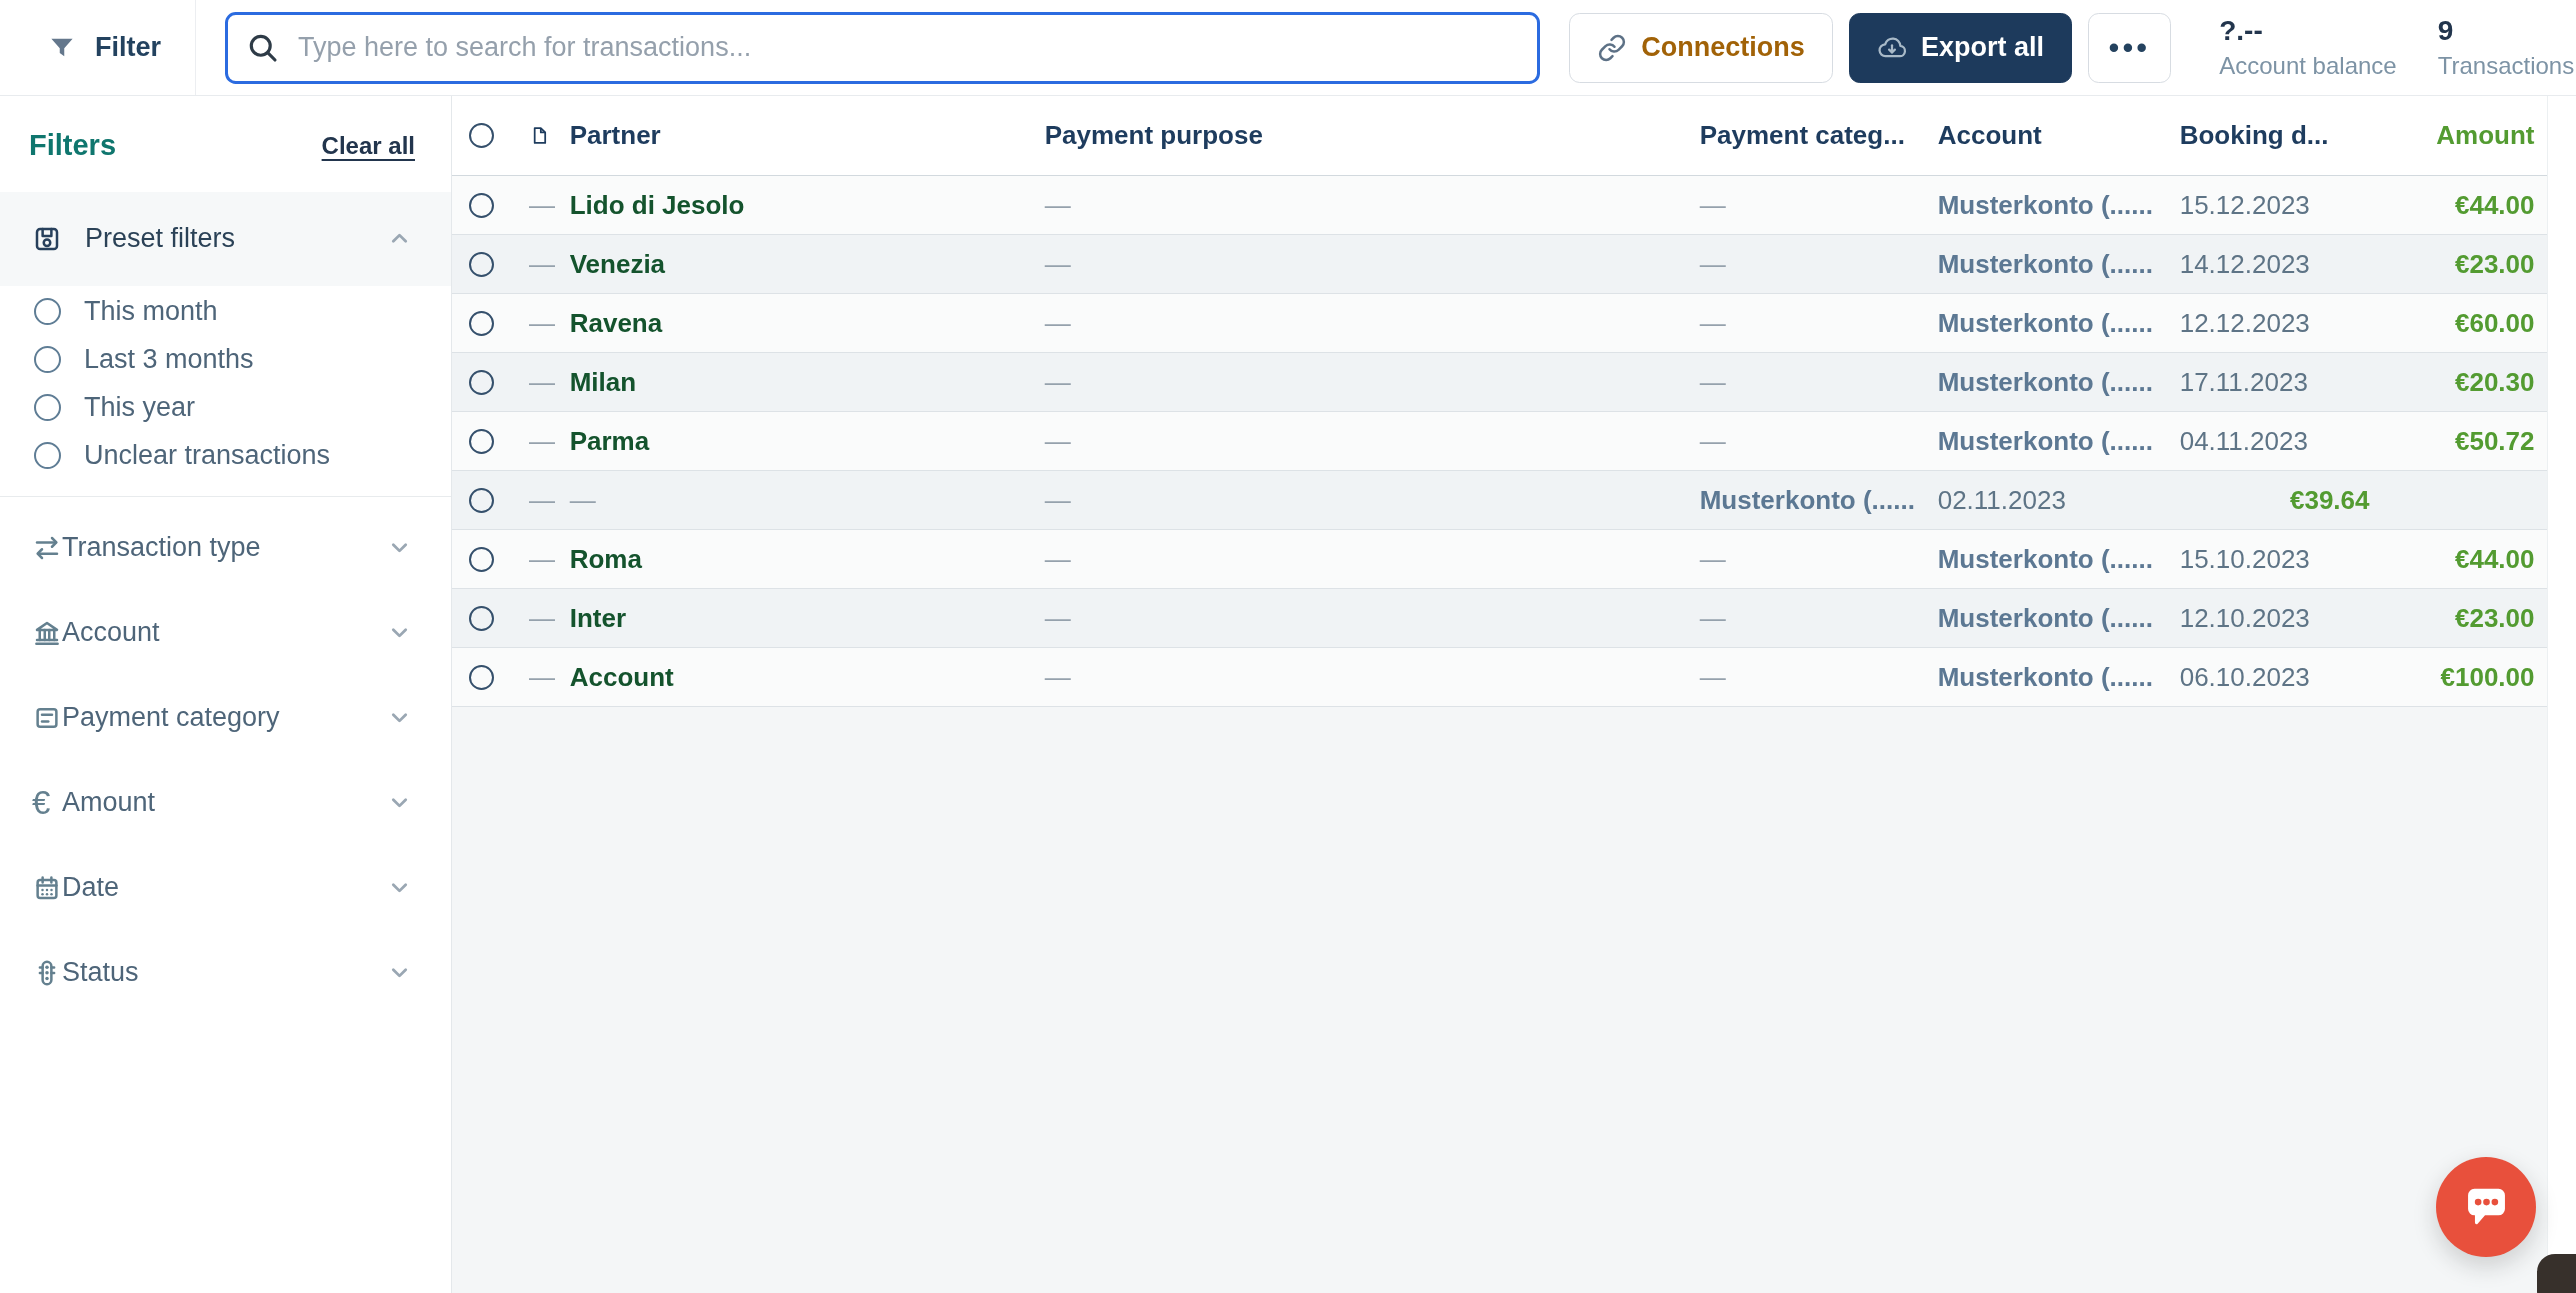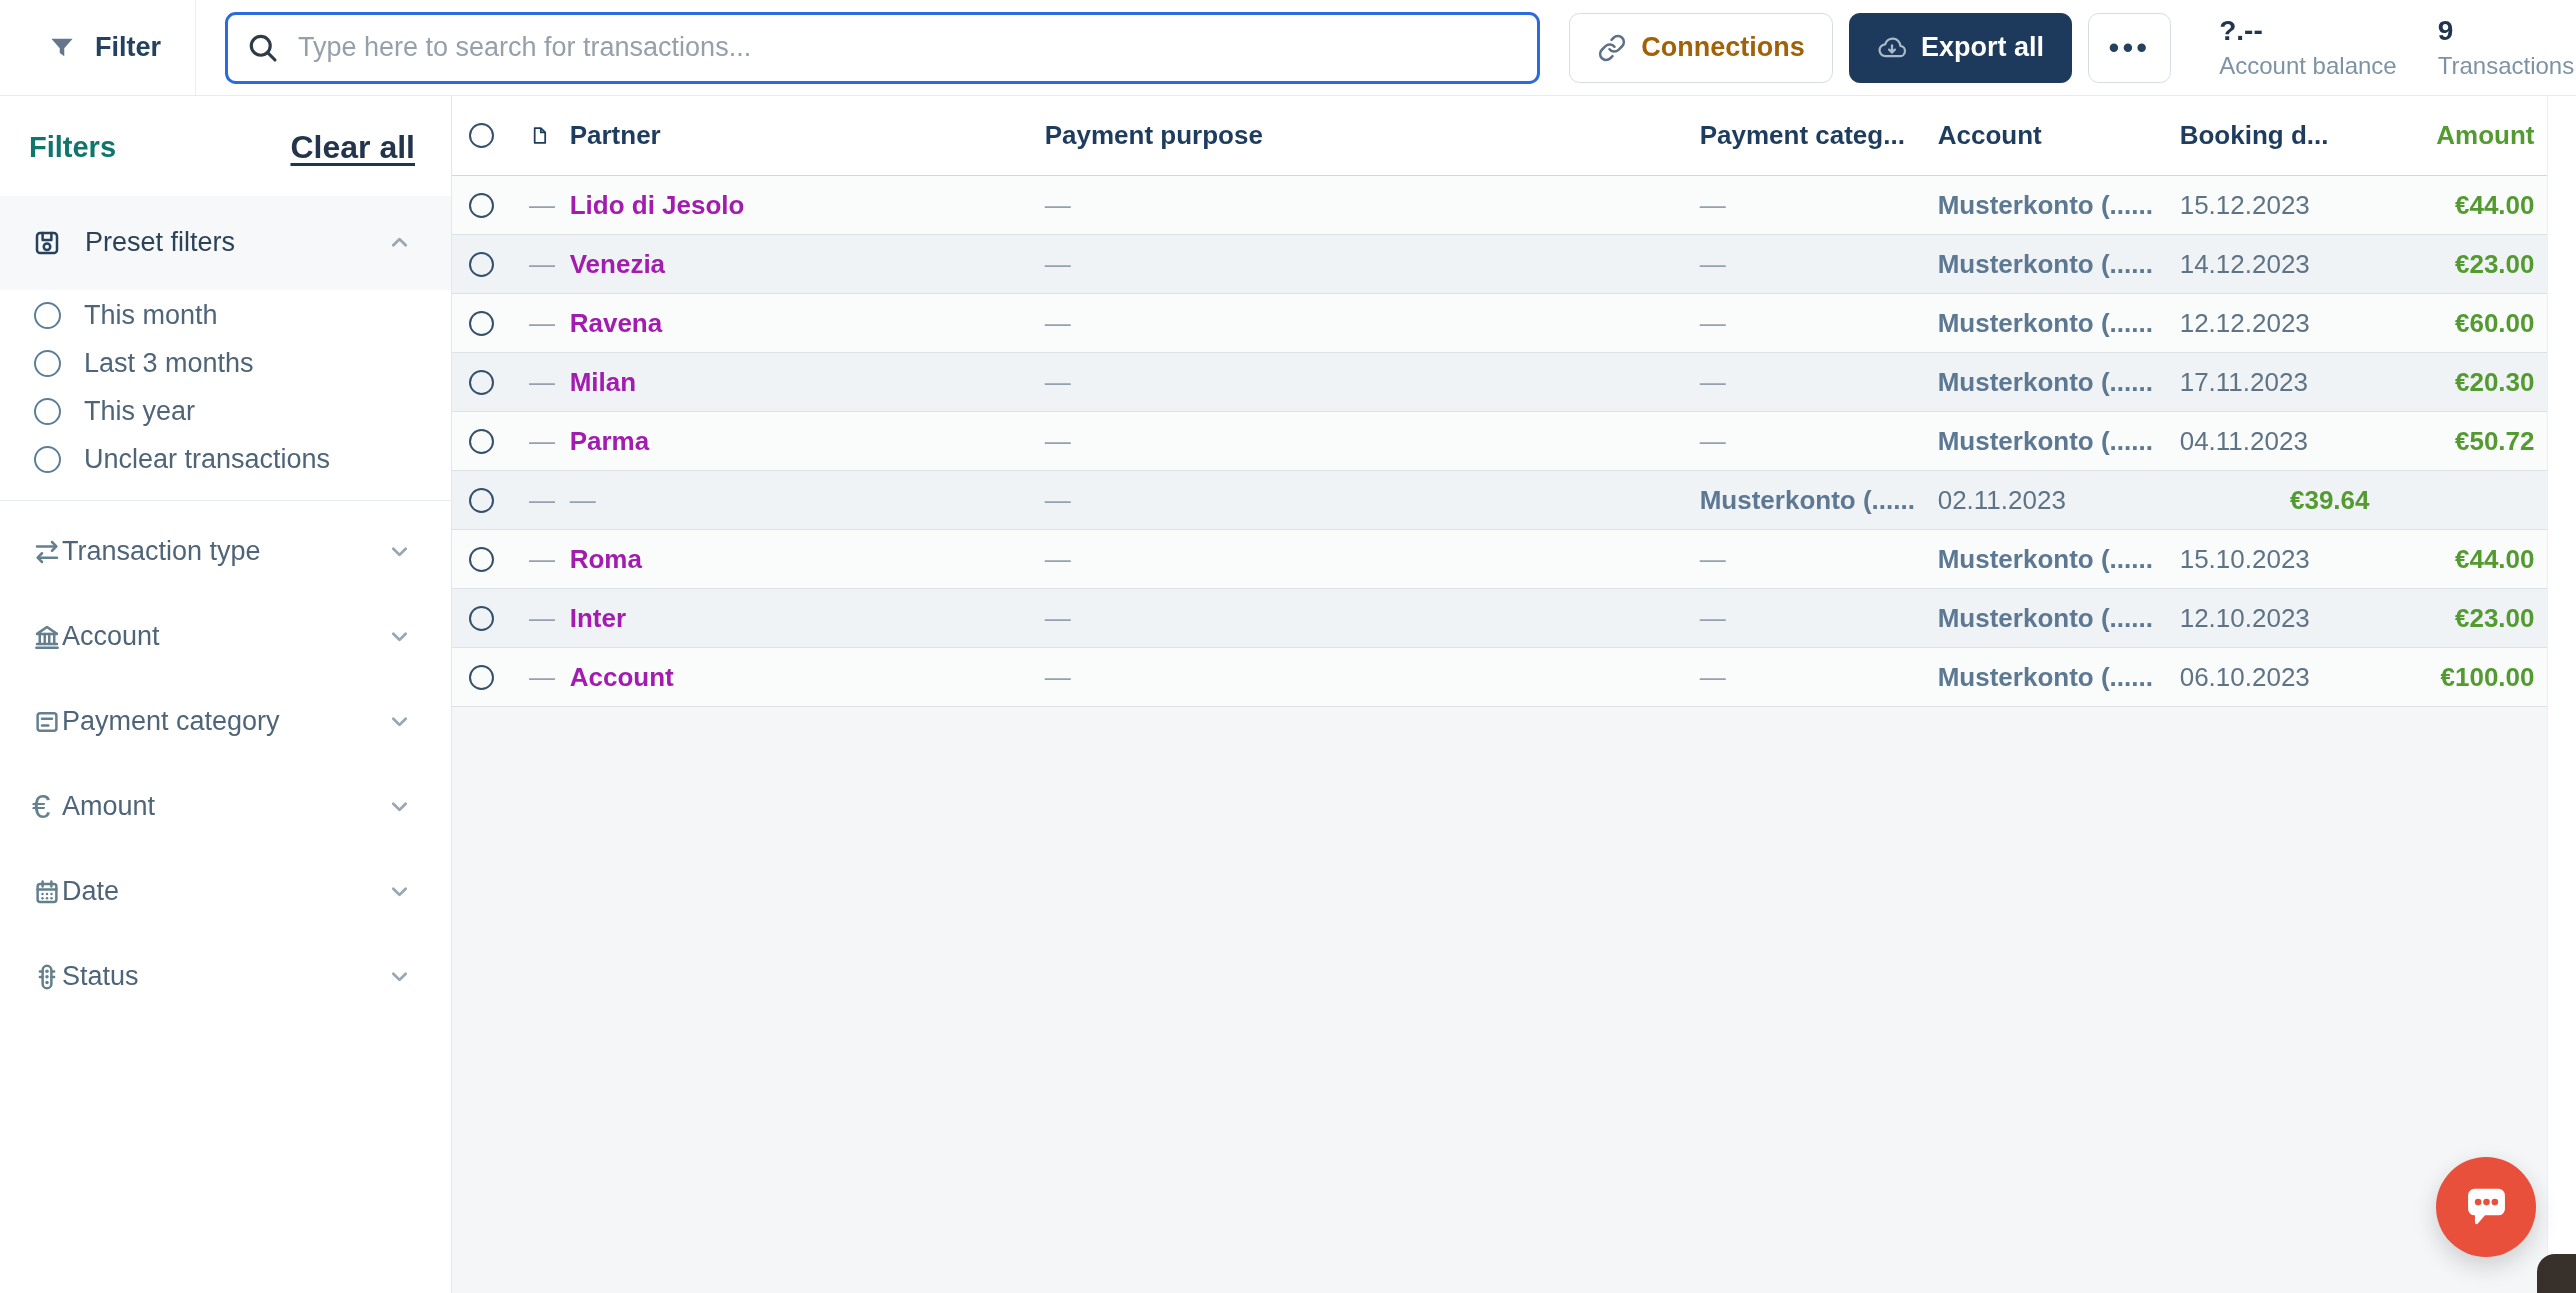--- a/index.html
+++ b/index.html
@@ -33,21 +33,21 @@
   .stat-label { font-size:24px; color:#7d93a5; margin-top:4.5px; }
 
   
   .shell { display:flex; height:1198px; }
 
   
   aside { width:452px; flex-shrink:0; background:#fff; border-right:0.9px solid #e4e8eb; }
   .sb-head { display:flex; justify-content:space-between; align-items:center;
              padding:33px 36px 0 29px; }
   .sb-title { font-size:29px; font-weight:700; color:#0f766e; }
-  .clear-all { font-size:32px; font-weight:700; color:#22354d; text-decoration:underline;
+  .clear-all { font-size:24px; font-weight:700; color:#22354d; text-decoration:underline;
                text-underline-offset:4.5px; cursor:pointer; }
   .preset-row { margin-top:29.5px; background:#f6f8f9; height:94px; display:flex;
                 align-items:center; padding:0 38px 0 32px; gap:23px; cursor:pointer; }
   .preset-label { font-size:27px; color:#2b4257; flex:1; }
   .sb-icon { width:30px; height:30px; display:flex; flex-shrink:0; }
   .sb-icon svg { width:30px; height:30px; }
   .chev { display:flex; } .chev svg { width:27px; height:27px; }
   #preset-options { margin-top:1.8px; }
   .radio-row { display:flex; align-items:center; gap:23px; padding-left:34px; height:48px;
                cursor:pointer; }
@@ -69,21 +69,21 @@
   .t-header { background:#fff; height:80px; border-bottom:1.8px solid #d2d9de;
               font-size:26px; font-weight:700; color:#1e3c5e; }
   .t-header svg { width:27px; height:27px; display:block; }
   .t-row { height:59px; border-bottom:0.9px solid #dde2e6; font-size:26px; cursor:pointer; }
   .odd  { background:#fafbfb; }
   .even { background:#f0f3f5; }
   .c-select { display:flex; justify-content:center; }
   .sel-circle { width:25px; height:25px; border:2.7px solid #35506c; border-radius:50%; }
   .c-attach { padding-left:18px; color:#95a1ac; }
   .c-text { padding-left:19.7px; white-space:nowrap; overflow:hidden; }
-  .c-partner { font-weight:700; color:#a21caf; }
+  .c-partner { font-weight:700; color:#14532d; }
   .c-dash { color:#95a1ac; }
   .c-account { font-weight:700; color:#5c7893; }
   .c-booking { color:#5e7486; }
   .c-amount { text-align:right; padding-right:12.5px; font-weight:700; color:#539b31; }
 
   .scroll-strip { position:absolute; top:0; right:0; width:29px; height:100%;
                   background:#fff; border-left:0.9px solid #ecf0f2; }
 
   
   .chat-btn { position:absolute; left:2436px; top:1157px; width:100px; height:100px;

